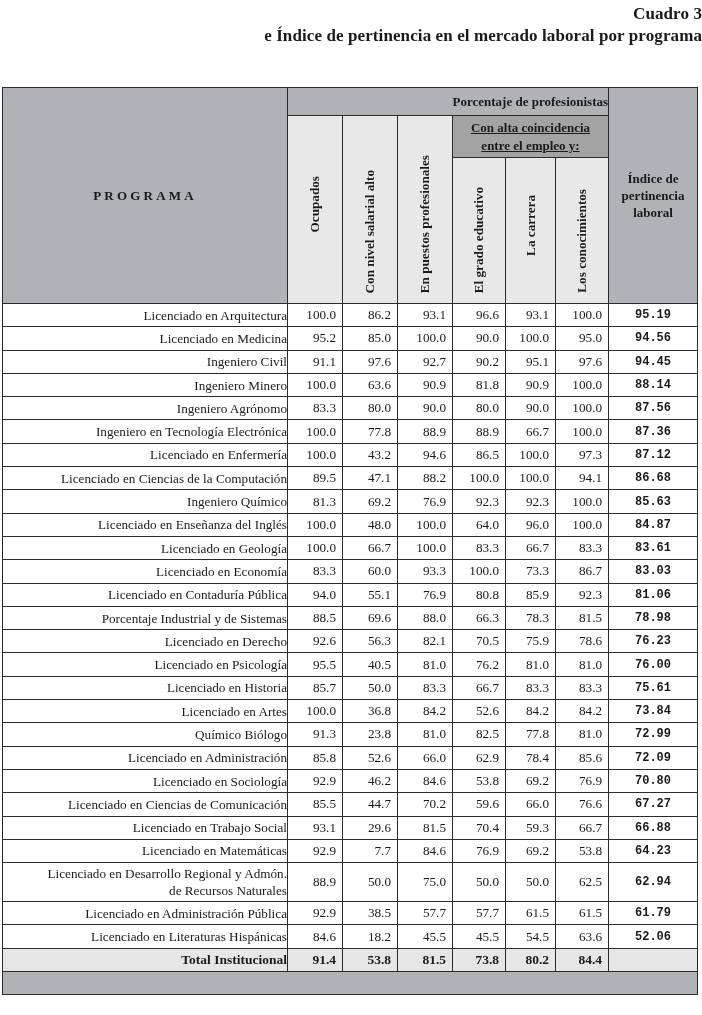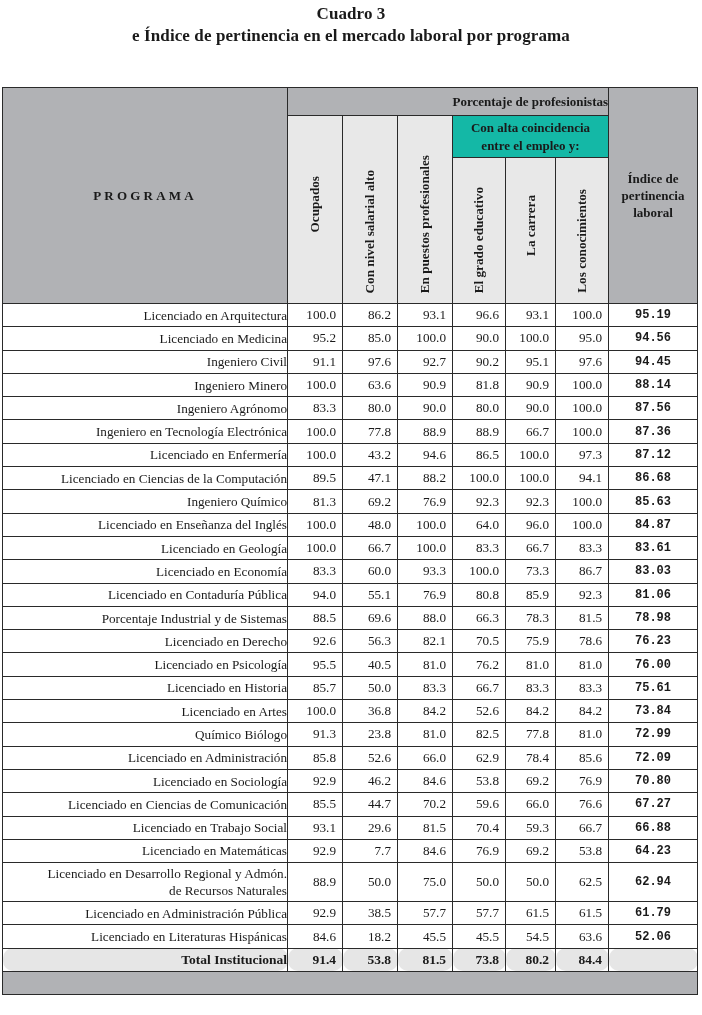--- a/index.html
+++ b/index.html
@@ -1,54 +1,54 @@
 <!DOCTYPE html>
 <html><head>
 <meta charset="utf-8">
 <style>
   html, body { margin: 0; padding: 0; background: #ffffff; }
   body { width: 702px; height: 1015px; position: relative; overflow: hidden;
          font-family: "Liberation Serif", "DejaVu Serif", serif; color: #1a1a1a; }
   .title-block { position: absolute; left: 0; top: 3px; width: 702px; text-align: center; }
-  .title-line { font-size: 17px; line-height: 22px; font-weight: bold; letter-spacing: 0.1px; }
+  .title-line { font-size: 17px; line-height: 22px; font-weight: bold; letter-spacing: 0.1px; text-align: right; }
   .title-line.sub { font-weight: bold; }
 
   table.main { position: absolute; left: 2px; top: 87px; width: 695px;
                border-collapse: collapse; table-layout: fixed; font-size: 13.2px; }
   table.main td, table.main th { border: 1.4px solid #2a2a2a; padding: 0; }
   col.c-prog { width: 285px; }
   col.c-oc { width: 55px; }
   col.c-sal { width: 55px; }
   col.c-pue { width: 55px; }
   col.c-gra { width: 53px; }
   col.c-car { width: 50px; }
   col.c-con { width: 53px; }
   col.c-ind { width: 89px; }
 
   th.dark { background: #b1b2b5; }
   th.light { background: #e8e8e8; }
-  th.white { background: #14b8a6; }
+  th.white { background: #a3a3a3; text-decoration: underline; }
   th.prog-head { font-size: 13px; font-weight: bold; letter-spacing: 3.2px; text-align: center; margin-top: 12px; }
   th.pct-head { height: 27px; font-size: 13px; font-weight: bold; text-align: right; }
   th.coinc-head { height: 41px; font-size: 13px; font-weight: bold; text-align: center; line-height: 18px; }
   th.ind-head { font-size: 13px; font-weight: bold; text-align: center; line-height: 17px; }
   th.rot { height: 145px; vertical-align: bottom; position: relative; }
   th.rot.tall { height: 186px; }
   .rot-text { writing-mode: vertical-rl; transform: rotate(180deg); white-space: nowrap;
               font-size: 13.2px; font-weight: bold; display: inline-block; padding-bottom: 10px;
               padding-top: 6px; }
   th.rot.center .rot-text { padding-bottom: 0; }
   th.rot.center { vertical-align: middle; }
 
   tr.row td { height: 22.3px; }
   tr.row.multi td { height: 38px; }
   td.prog { text-align: right; padding-left: 5px !important; line-height: 17px; }
   td.num { text-align: right; padding-right: 6px !important; }
   td.idx { text-align: center; font-weight: bold; font-family: Liberation Mono, monospace; font-size: 12px; }
-  tr.total td { background: #e6e6e6; height: 22px; font-weight: bold; font-size: 13.5px; border-radius: 10px; }
+  tr.total td { background: #e6e6e6; height: 22px; font-weight: bold; font-size: 13.5px; }
   tr.total td.prog { font-weight: bold; }
   tr.total td.num { font-weight: bold; }
   tr.footer td { background: #b1b2b5; height: 22px; }
 </style>
 </head>
 <body>
 
 <div class="title-block">
   <div class="title-line">Cuadro 3</div>
   <div class="title-line sub">e Índice de pertinencia en el mercado laboral por programa</div>

